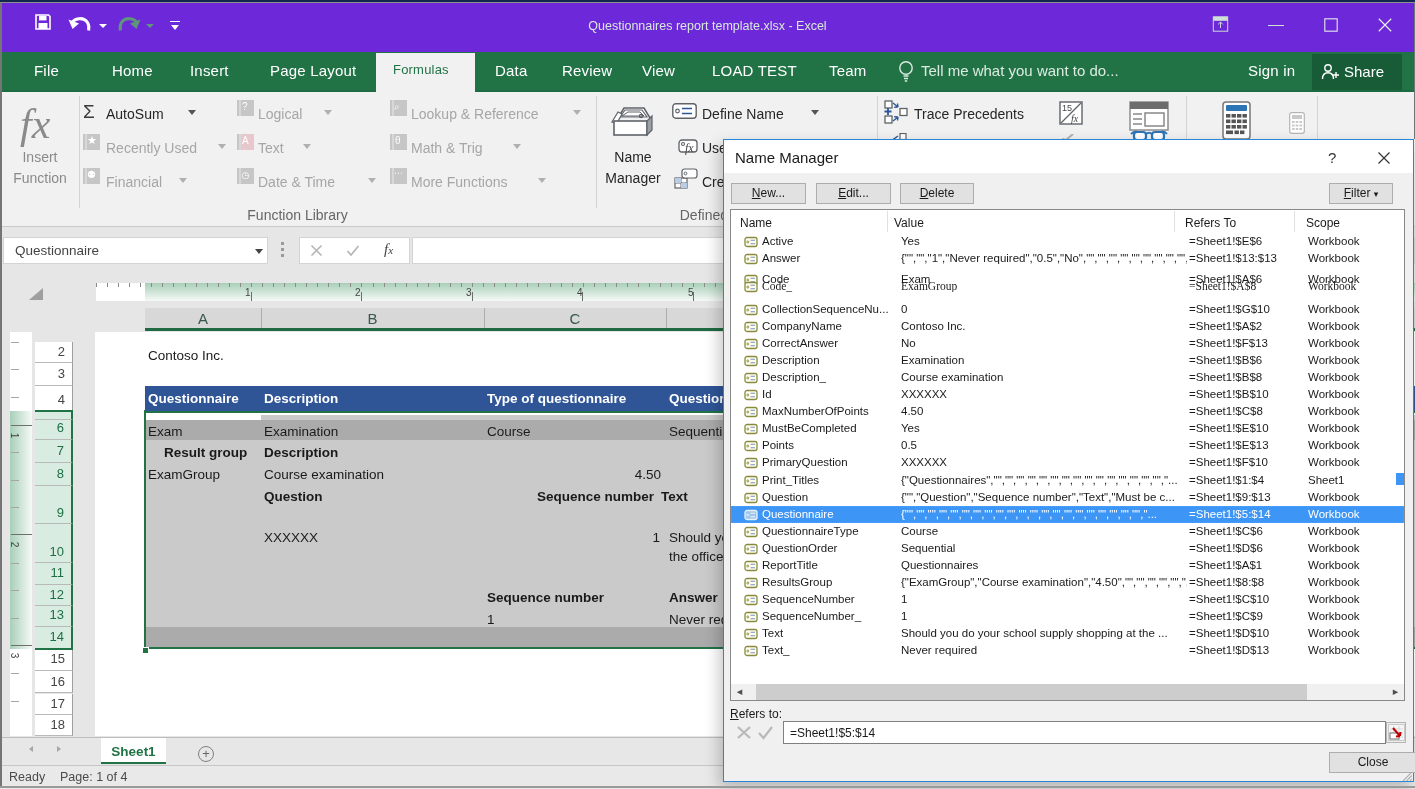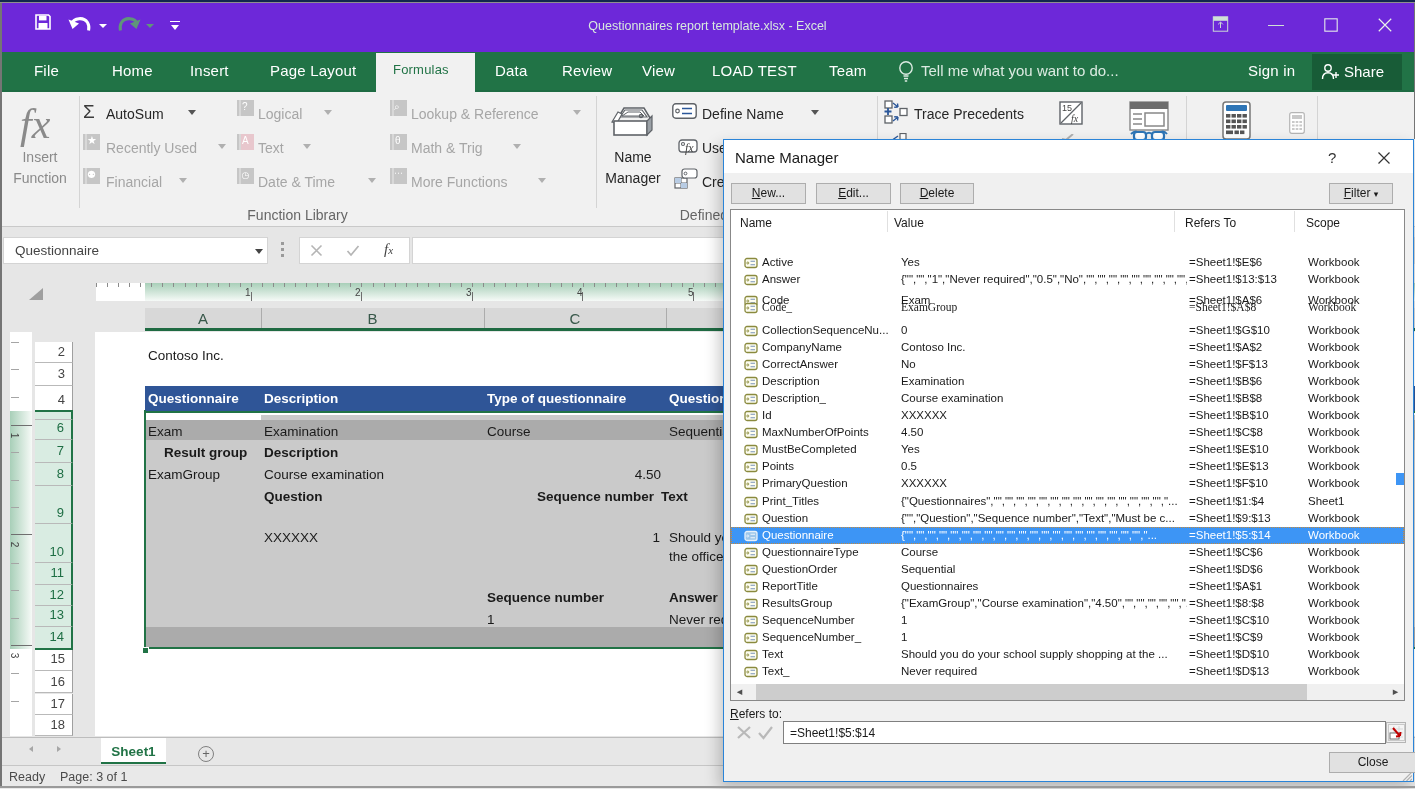--- a/index.html
+++ b/index.html
@@ -26,21 +26,21 @@
 .vsep { top:6px; width:1px; height:112px; background:#d4d4d4; }
 .darr { width:0; height:0; border-left:4px solid transparent; border-right:4px solid transparent; border-top:5px solid #555; }
 .darr.g { border-top-color:#b0b0b0; }
 .bicon { width:17px; height:16px; }
 .bpage { position:absolute; left:2px; top:0; width:15px; height:16px; background:#c6c6c6; border-left:2px solid #d8d8d8; box-shadow:-2px 0 0 #c6c6c6; }
 .cell { position:absolute; font-size:13.5px; color:#1a1a1a; white-space:nowrap; }
 .b { font-weight:bold; }
 .dtxt { font-size:12px; color:#1a1a1a; white-space:nowrap; }
 .dbtn { height:21px; background:#e1e1e1; border:1px solid #adadad; font-size:12px; color:#1a1a1a; text-align:center; line-height:19px; }
 .ul { text-decoration:underline; }
-.drow { left:7px; width:673px; height:17px; font-size:11.5px; color:#1a1a1a; white-space:nowrap; overflow:hidden;margin-top:21px; }
+.drow { left:7px; width:673px; height:17px; font-size:11.5px; color:#1a1a1a; white-space:nowrap; overflow:hidden; }
 .drow .nm { left:31px; top:1.5px; width:126px; overflow:hidden; }
 .drow .vl { left:170px; top:1.5px; width:286px; overflow:hidden; }
 .drow .rf { left:458px; top:1.5px; width:117px; overflow:hidden; }
 .drow .sc { left:577px; top:1.5px; }
 .drow.sel { background:#3d95f5; color:#fff; outline:1px dotted #c58a3c; outline-offset:-1px; }
 .drow.sel svg rect { stroke:#e8f1fa; fill:#9dc6ea; }
 .drow.sel svg circle { stroke:#e8f1fa; fill:none; }
 .drow.sel svg path { stroke:#eef5fb; }
 
 </style>
@@ -583,21 +583,21 @@
 </div>
 <div class="abs" id="tabbar">
   <div class="abs" style="left:28.5px; top:8px; width:0; height:0; border-top:3.5px solid transparent; border-bottom:3.5px solid transparent; border-right:4.5px solid #a6a6a6;"></div>
   <div class="abs" style="left:57px; top:8px; width:0; height:0; border-top:3.5px solid transparent; border-bottom:3.5px solid transparent; border-left:4.5px solid #a6a6a6;"></div>
   <div class="abs" style="left:101px; top:0; width:65px; height:26px; background:#fff; border-bottom:2.5px solid #217346;"></div>
   <div class="abs" style="left:101px; top:6px; width:65px; text-align:center; font-size:13.5px; font-weight:bold; color:#217346;">Sheet1</div>
   <div class="abs" style="left:198px; top:7.5px; width:16px; height:16px; border:1.5px solid #808080; border-radius:50%; color:#666; font-size:13px; line-height:13px; text-align:center;">+</div>
 </div>
 <div class="abs" id="statusbar">
   <div class="abs" style="left:9px; top:4px;">Ready</div>
-  <div class="abs" style="left:60px; top:4px;">Page: 3 of 1</div>
+  <div class="abs" style="left:60px; top:4px;">Page: 1 of 4</div>
 </div>
 <div class="abs" id="dialog" style="left:723px; top:139px; width:691px; height:643px; background:#f0f0f0; border:1px solid #2a84d8; box-shadow:-4px 6px 14px rgba(0,0,0,.22); z-index:50;">
   <div class="abs" style="left:0; top:0; width:689px; height:33px; background:#fff;"></div>
   <div class="abs" style="left:11px; top:9px; font-size:15px; color:#1a1a1a;">Name Manager</div>
   <div class="abs" style="left:604px; top:9px; font-size:15px; color:#333;">?</div>
   <svg class="abs" style="left:653px; top:11px;" width="14" height="14" viewBox="0 0 14 14">
       <path d="M1.5 1.5 L12.5 12.5 M12.5 1.5 L1.5 12.5" stroke="#333" stroke-width="1.2"></path>
     </svg>
   <div class="abs dbtn" style="left:7px; top:43px; width:75px;"><span class="ul">N</span>ew...</div>
   <div class="abs dbtn" style="left:92px; top:43px; width:75px;"><span class="ul">E</span>dit...</div>

